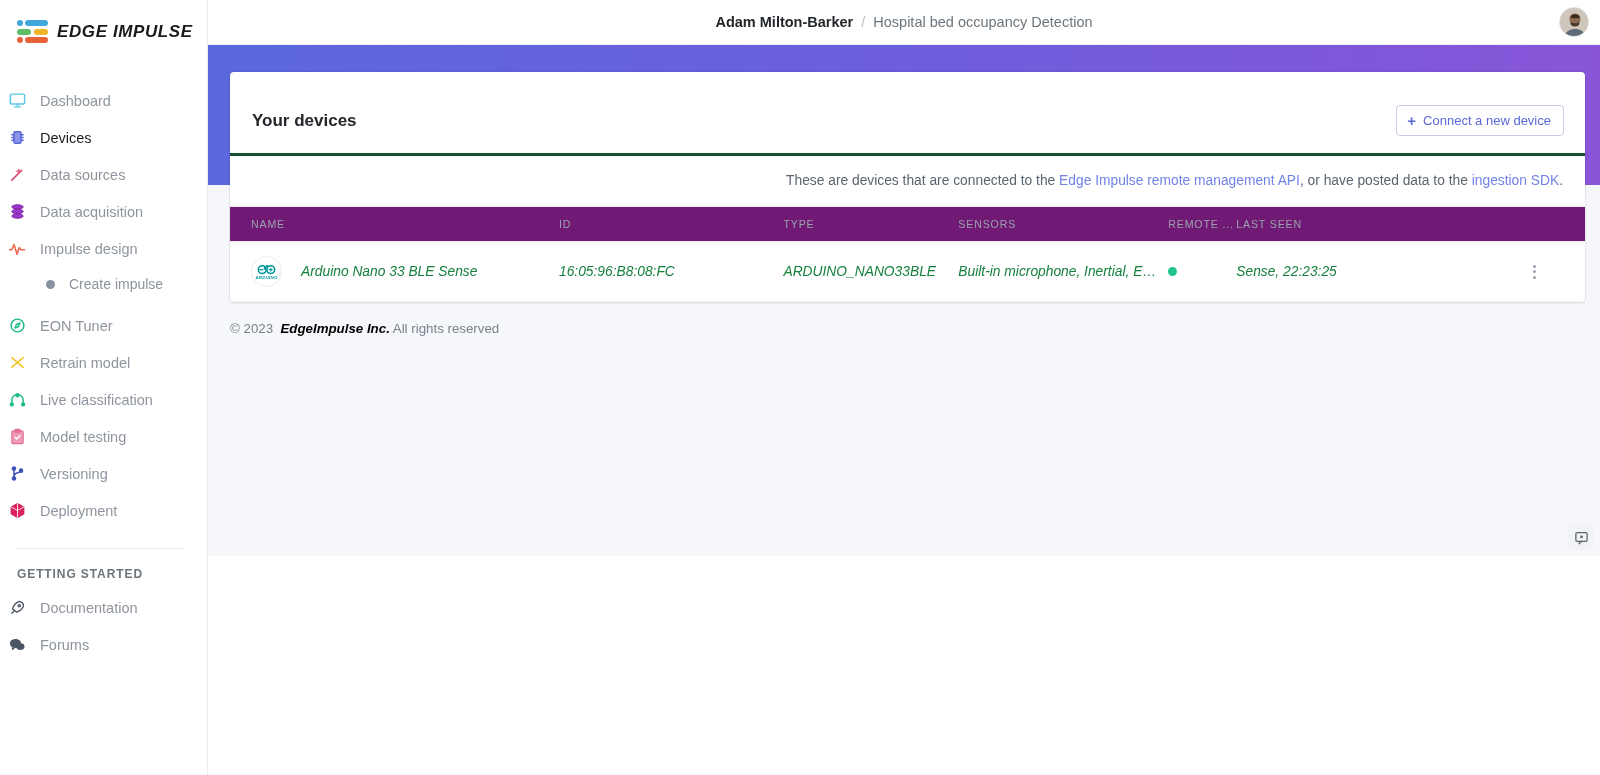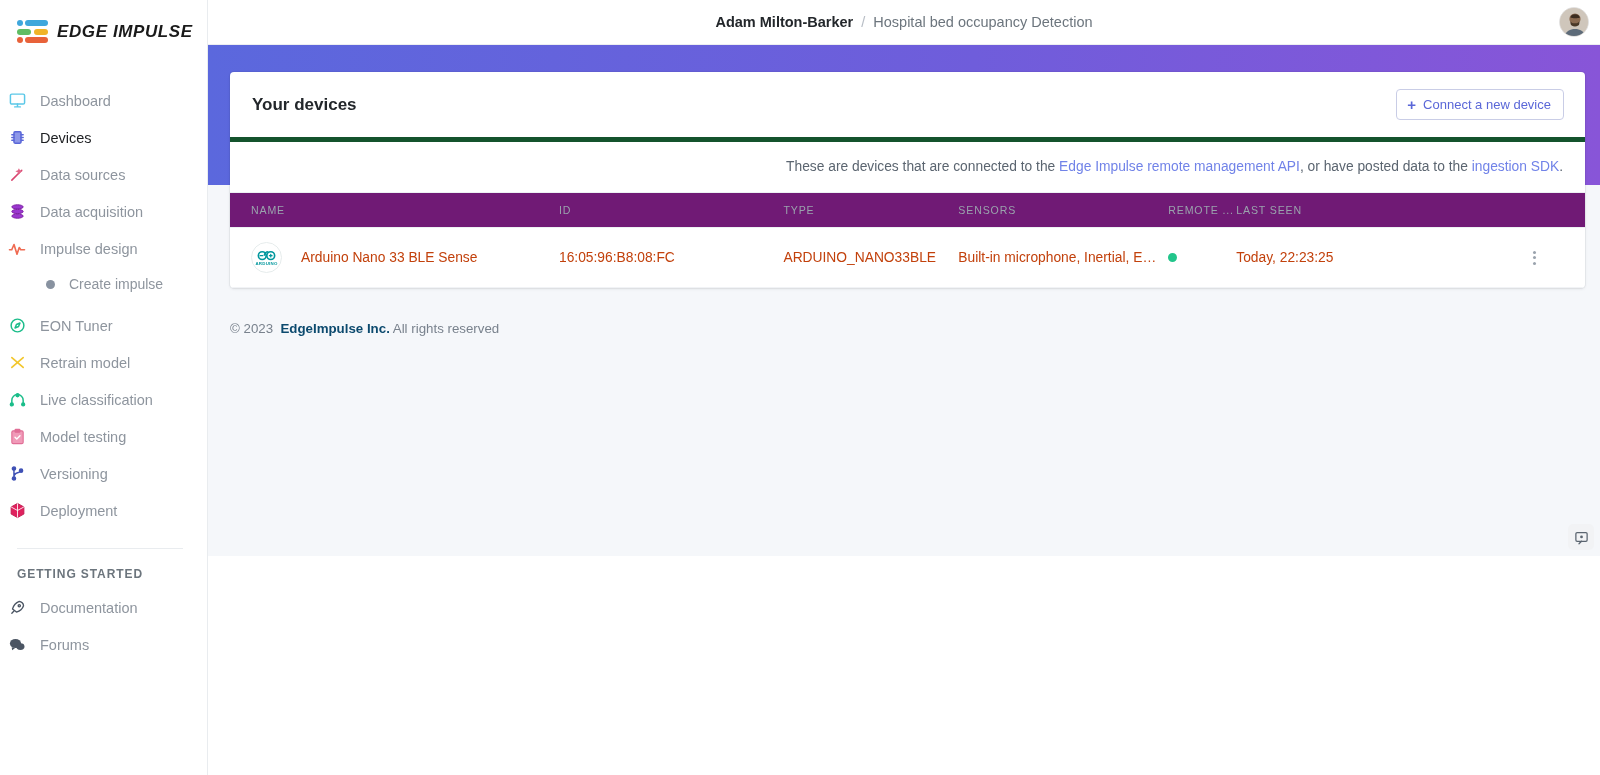--- a/index.html
+++ b/index.html
@@ -77,21 +77,22 @@
   .card {
     position: absolute; left: 22px; right: 15px; top: 27px;
     background: #ffffff;
     border-radius: 4px;
     box-shadow: 0 1px 3px rgba(22,29,37,.10), 0 0 0 1px rgba(22,29,37,.04);
     overflow: hidden;
   }
   .card-head {
     display: flex; align-items: center; justify-content: space-between;
     padding: 17px 21px 17px 22px;
-    border-bottom: 5px solid #14532d;
+    border-bottom: 3px solid #14532d;
+    margin-top: 16px;
   }
   .card-title { font-size: 17px; font-weight: bold; color: #23272b; }
   .btn-connect {
     display: inline-flex; align-items: center; gap: 7px;
     border: 1px solid #c9cde6; border-radius: 4px;
     background: #fff; color: #5a67d8;
     font-size: 13px; font-weight: 500;
     padding: 7px 12px 7px 10px; cursor: pointer;
     font-family: "Liberation Sans", sans-serif;
   }
@@ -107,22 +108,22 @@
 
   table { width: 100%; border-collapse: collapse; }
   thead tr { background: #701a75; }
   th {
     text-align: left; font-size: 10.6px; font-weight: normal;
     letter-spacing: .85px; color: #9aa3ad; text-transform: uppercase;
     padding: 11px 0 11px 0; border-bottom: 1px solid #edf0f3;
     white-space: nowrap;
   }
   td {
-    font-size: 13.8px; color: #c2410c; padding: 14px 0;
-    border-bottom: 1px solid #f1f3f6; vertical-align: middle;
+    font-size: 13.8px; color: #15803d; padding: 14px 0;
+    border-bottom: 1px solid #f1f3f6; vertical-align: middle; font-style: italic;
   }
   .c-name  { width: 330px; padding-left: 21px; }
   .c-id    { width: 225px; }
   .c-type  { width: 175px; }
   .c-sens  { width: 210px; }
   .c-rem   { width: 68px; }
   .c-seen  { width: 290px; }
   .c-menu  { width: 60px; }
 
   .name-cell { display: flex; align-items: center; gap: 19px; }
@@ -138,21 +139,21 @@
   .dot-online { display: inline-block; width: 9px; height: 9px; border-radius: 50%; background: #22c58b; }
   .kebab {
     display: flex; flex-direction: column; align-items: center; gap: 2.5px;
     cursor: pointer; width: 18px;
   }
   .kebab i { width: 3px; height: 3px; border-radius: 50%; background: #9aa3ad; display: block; }
 
   .footer {
     position: absolute; left: 22px; top: 0; font-size: 13.3px; color: #79828d;
   }
-  .footer b { color: #0c4a6e; font-weight: bold; }
+  .footer b { color: #000000; font-weight: bold; font-style: italic; }
 
   .feedback {
     position: absolute; right: 6px; bottom: 6px;
     width: 26px; height: 26px; border-radius: 5px;
     background: #f2f3f5; display: flex; align-items: center; justify-content: center;
     cursor: pointer;
   }
 </style>
 </head>
 <body>
@@ -394,21 +395,21 @@
                 </div>
               </td>
               <td class="c-id">16:05:96:B8:08:FC</td>
               <td class="c-type">ARDUINO_NANO33BLE</td>
               <td class="c-sens">
                 <span class="sensors-txt">Built-in microphone, Inertial, Enviro...</span>
               </td>
               <td class="c-rem">
                 <span class="dot-online"></span>
               </td>
-              <td class="c-seen">Today, 22:23:25</td>
+              <td class="c-seen">Sense, 22:23:25</td>
               <td class="c-menu">
                 <span class="kebab">
                     <i></i>
                     <i></i>
                     <i></i>
                   </span>
               </td>
             </tr>
           </tbody>
         </table>

